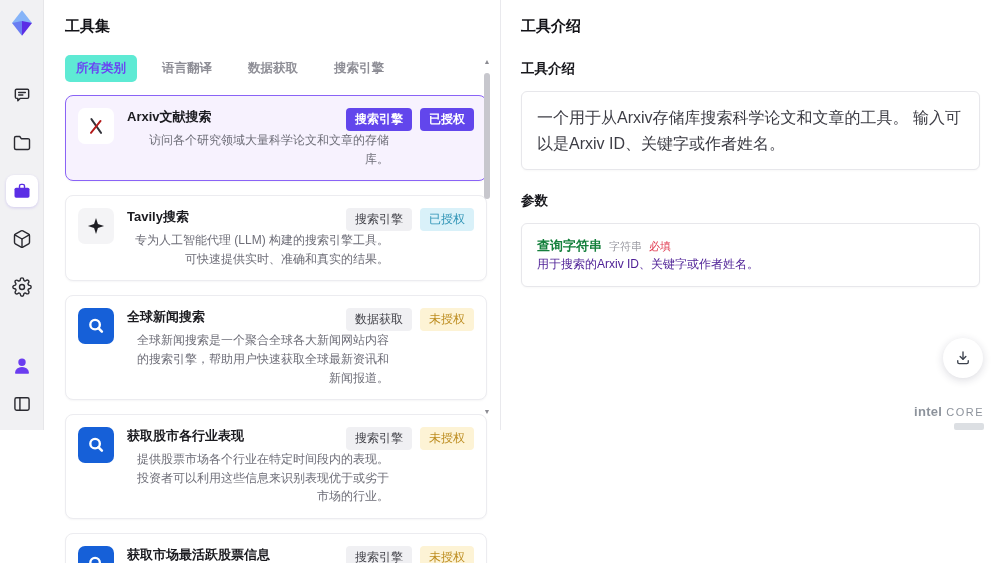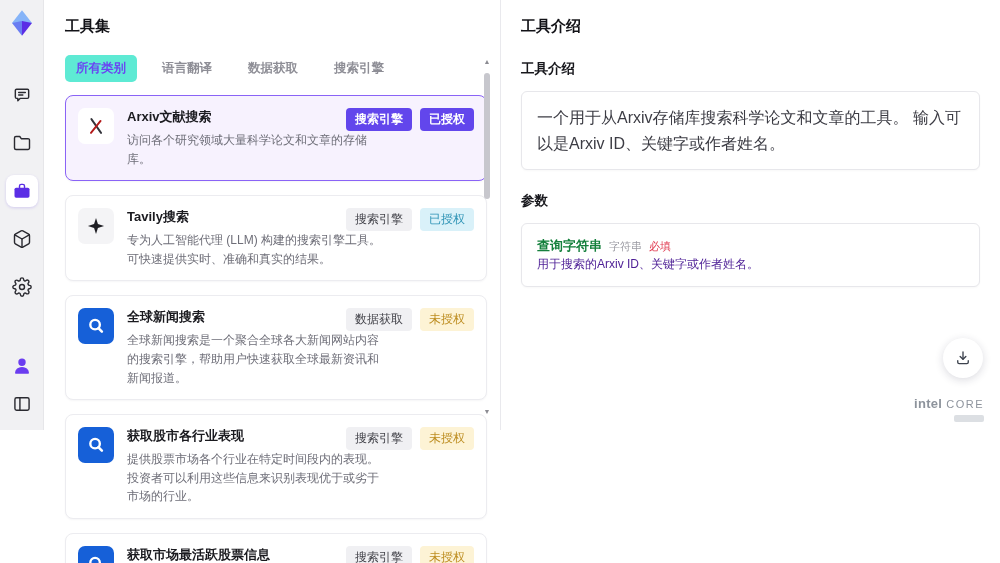--- a/index.html
+++ b/index.html
@@ -35,21 +35,21 @@
     box-shadow:0 1px 2px rgba(20,20,40,.04); }
   .tool-card.selected { background:#f7f2fe; border:1.5px solid #8a63f6; }
   .icon-sq { width:36px; height:36px; border-radius:7px; flex-shrink:0; display:flex;
     align-items:center; justify-content:center; overflow:hidden; }
   .iw-arxiv { background:#ffffff; }
   .iw-star { background:#f4f4f6; }
   .iw-news { background:#1660d8; }
   .icon-sq svg { width:22px; height:22px; }
   .tc-body { flex:1; min-width:0; }
   .tc-name { font-size:13px; font-weight:bold; color:#1a1a1f; margin-top:0; }
-  .tc-desc { font-size:12px; line-height:1.55; color:#6e6e78; margin-top:5px; max-width:262px; }
+  .tc-desc { font-size:12px; line-height:1.55; color:#6e6e78; margin-top:5px; max-width:262px;text-align:right; }
   .tc-tags { position:absolute; top:12px; right:12px; display:flex; gap:8px; }
   .pill { font-size:12px; padding:3px 9px; border-radius:4px; white-space:nowrap; }
   .pill-solid  { background:#6246ec; color:#fff; font-weight:600; }
   .pill-gray   { background:#f0f0f3; color:#45454c; }
   .pill-cyan   { background:#d9f1f9; color:#2f94b6; }
   .pill-yellow { background:#fdf3d5; color:#bd8d21; }
 
   
   .vscroll { position:absolute; right:9px; top:58px; bottom:14px; width:8px; }
   .vs-arrow { position:absolute; left:0; width:8px; height:8px; font-size:7px; color:#8b8b92;
@@ -70,21 +70,21 @@
   .param-type { font-size:11px; color:#9a9aa2; }
   .param-required { font-size:11px; color:#e03a50; }
   .param-desc { font-size:12px; color:#4c1d95; margin-top:1px; }
 
   
   .fab { position:absolute; right:17px; bottom:52px; width:40px; height:40px; border-radius:50%;
     background:#fff; box-shadow:0 2px 8px rgba(30,30,60,.16); display:flex; align-items:center;
     justify-content:center; cursor:pointer; }
   .fab svg { width:18px; height:18px; stroke:#3c424d; stroke-width:1.8; fill:none;
     stroke-linecap:round; stroke-linejoin:round; }
-  .brand { position:absolute; right:16px; bottom:8px; text-align:right; line-height:1; }
+  .brand { position:absolute; right:16px; bottom:0; text-align:right; line-height:1; }
   .brand-text { font-size:13px; color:#8d939c; letter-spacing:.3px; }
   .brand-text .b1 { font-weight:700; }
   .brand-text .b2 { font-weight:400; text-transform:uppercase; font-size:11px; letter-spacing:1.5px; }
   .brand-bar { margin-top:4px; margin-left:auto; width:30px; height:7px; border-radius:2px; background:#dcdfe3; }
 </style>
 </head>
 <body>
 
 <div class="app">
 

